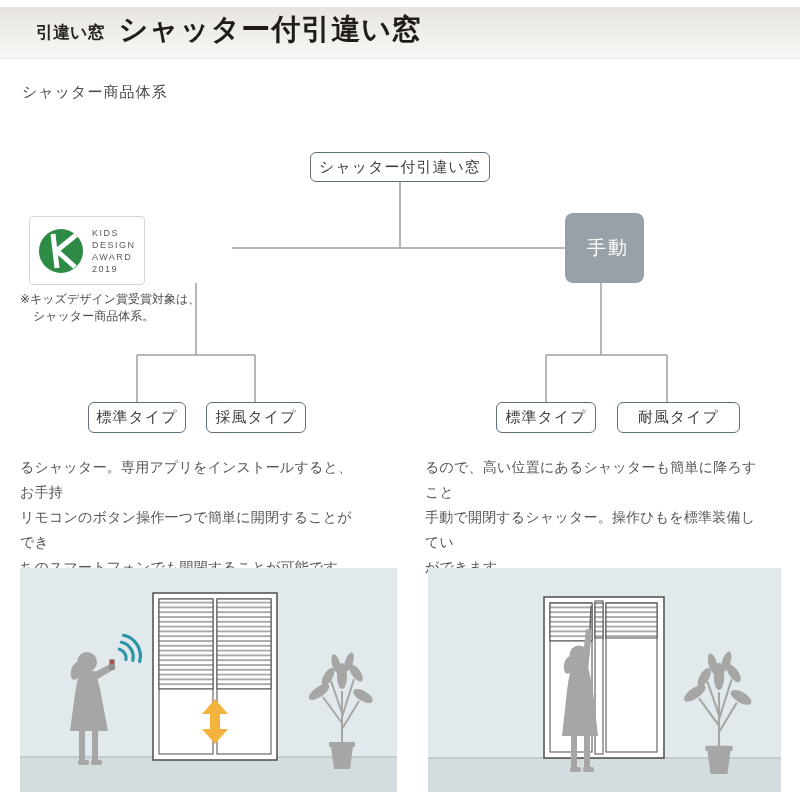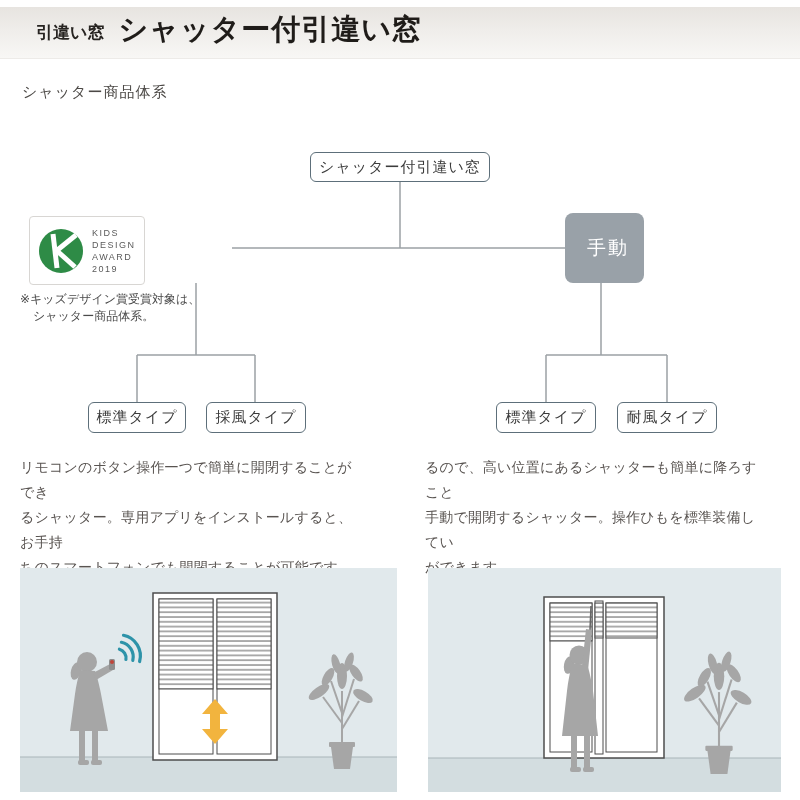--- a/index.html
+++ b/index.html
@@ -38,21 +38,21 @@
     position:absolute;width:72px;height:70px;border-radius:8px;
     display:flex;align-items:center;justify-content:center;
     color:#fff;font-size:19px;font-weight:500;letter-spacing:2px;
   }
   .bigbox.electric{left:160px;top:83px;background:#00b3ad;}
   .bigbox.manual{left:565px;top:83px;background:#99a1a8;}
   .typebox{height:31px;top:272px;}
   .type-e0{left:88px;width:98px;}
   .type-e1{left:206px;width:100px;}
   .type-m0{left:496px;width:100px;}
-  .type-m1{left:617px;width:100px;}
+  .type-m1{left:617px;width:123px;}
 
   
   .award{
     position:absolute;left:23px;top:86px;width:116px;height:69px;background:#fff;
     border:1px solid #d8d6d3;border-radius:4px;display:flex;align-items:center;box-sizing:border-box;padding-left:8px;margin-left:6px;
   }
   .award-text{margin-left:8px;font-size:9px;letter-spacing:1.5px;color:#5a5a5a;line-height:12px;font-weight:500;}
   .note{
     position:absolute;left:20px;top:161px;font-size:12px;color:#4a4a4a;line-height:17px;width:200px;
   }
@@ -150,22 +150,22 @@
         <div>2019</div>
       </div>
     </div>
     <div class="note">
       <div class="l1">※キッズデザイン賞受賞対象は、</div>
       <div class="l2">シャッター商品体系。</div>
     </div>
   </div>
 
   <div class="desc left">
+    <div>るシャッター。専用アプリをインストールすると、お手持</div>
     <div>リモコンのボタン操作一つで簡単に開閉することができ</div>
-    <div>るシャッター。専用アプリをインストールすると、お手持</div>
     <div>ちのスマートフォンでも開閉することが可能です。</div>
     <span class="link">詳しくはP.24へ</span>
   </div>
   <div class="desc right">
     <div>るので、高い位置にあるシャッターも簡単に降ろすこと</div>
     <div>手動で開閉するシャッター。操作ひもを標準装備してい</div>
     <div>ができます。</div>
     <span class="link">詳しくはP.28へ</span>
   </div>
 

